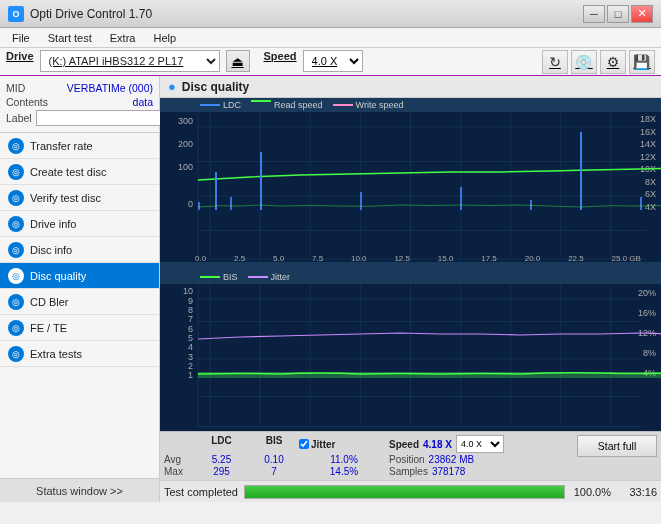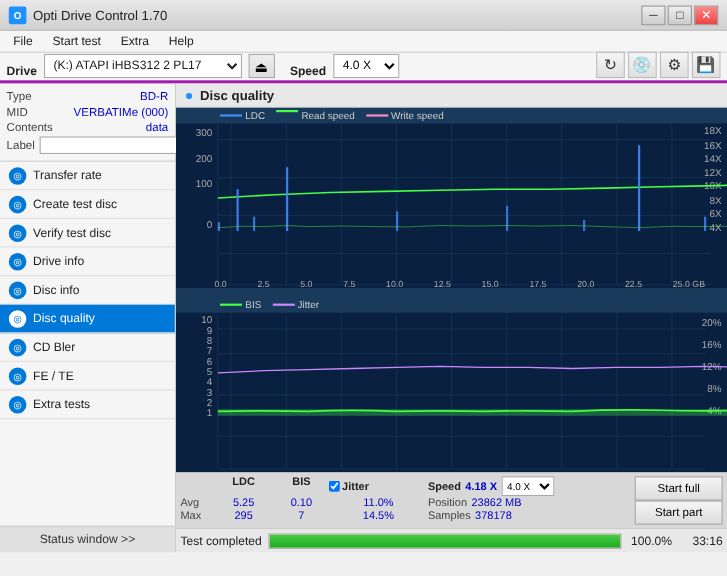--- a/index.html
+++ b/index.html
@@ -32,24 +32,25 @@
       border-bottom: 1px solid #ccc;
       gap: 2px;
     }
     .menu-item { padding: 1px 8px; font-size: 11px; cursor: pointer; color: #222; }
 
     
     .drivebar {
       background: #f5f5f5;
       height: 28px;
       display: flex;
-      align-items: flex-end;
+      align-items: flex-start;
       padding: 2px 6px;
-      border-bottom: 3px solid #a21caf;
+      border-bottom: 1px solid #a21caf;
       gap: 6px;
+      text-decoration: underline;
     }
     .drive-label { font-weight: bold; font-size: 11px; color: #222; }
     .drive-select {
       height: 22px;
       border: 1px solid #aaa;
       background: white;
       font-size: 11px;
       padding: 0 4px;
       width: 180px;
       color: #222;
@@ -228,24 +229,20 @@
     <div class="toolbar-icon-btn">💾</div>
   </div>
 </div>
 
 <div class="main">
 
   <div class="sidebar">
 
     <div class="disc-info-panel">
       <div class="disc-row">
-        <span class="disc-row-label">Type</span>
-        <span class="disc-row-value">BD-R</span>
-      </div>
-      <div class="disc-row">
         <span class="disc-row-label">MID</span>
         <span class="disc-row-value">VERBATIMe (000)</span>
       </div>
       <div class="disc-row">
         <span class="disc-row-label">Contents</span>
         <span class="disc-row-value">data</span>
       </div>
       <div class="label-row">
         <span class="disc-row-label">Label</span>
         <input class="label-input" type="text" style="">
@@ -485,21 +482,20 @@
           <span style="font-size:10px;color:#0000cc;width:50px;text-align:center;">7</span>
           <span style="font-size:10px;color:#0000cc;width:90px;text-align:center;">14.5%</span>
           <span style="font-size:10px;color:#444;">Samples</span>
           <span style="font-size:10px;color:#0000cc;margin-left:4px;">378178</span>
         </div>
 
       </div>
 
       <div style="display:flex;flex-direction:column;gap:0;align-items:flex-end;justify-content:center;">
         <button class="action-btn">Start full</button>
-        <button class="action-btn">Start part</button>
       </div>
     </div>
 
     <div class="progress-area">
       <span class="status-text">Test completed</span>
       <div class="progress-bar-outer">
         <div class="progress-bar-inner" style="width:100%;"></div>
       </div>
       <span class="progress-text">100.0%</span>
       <span class="progress-text">33:16</span>

